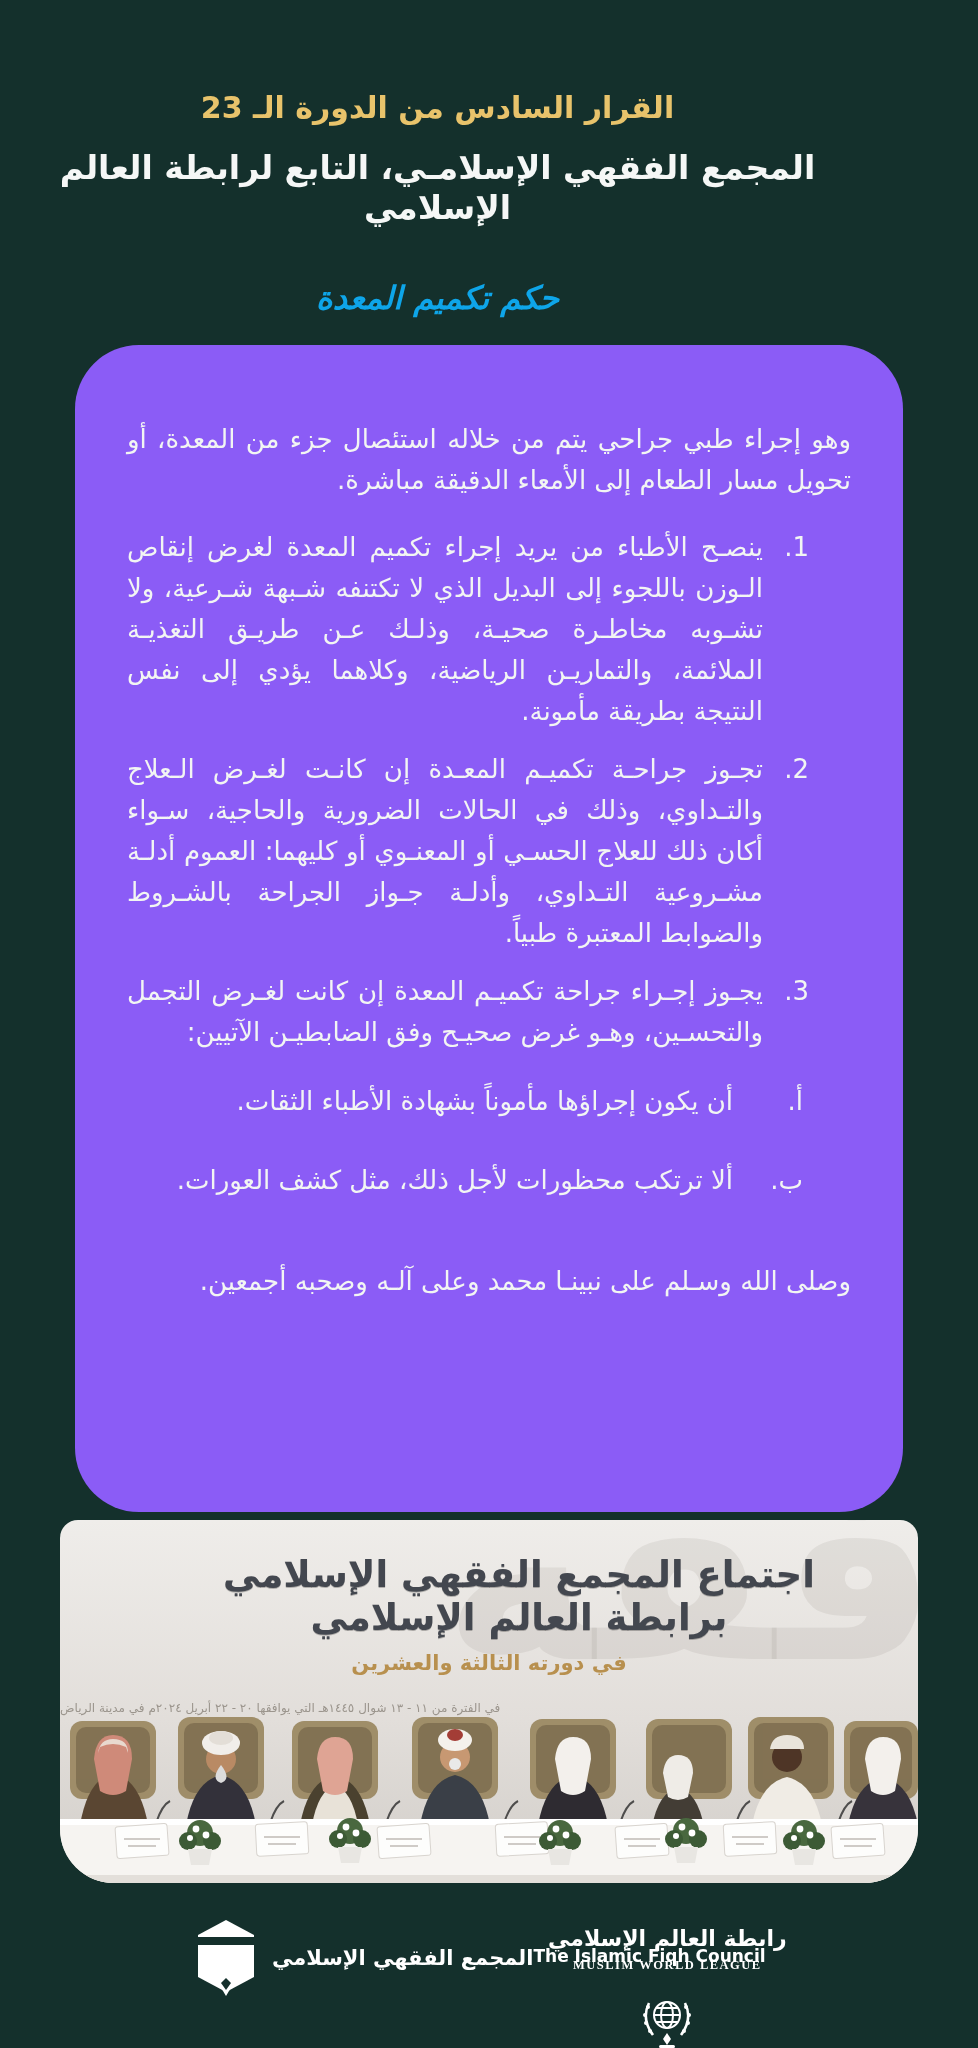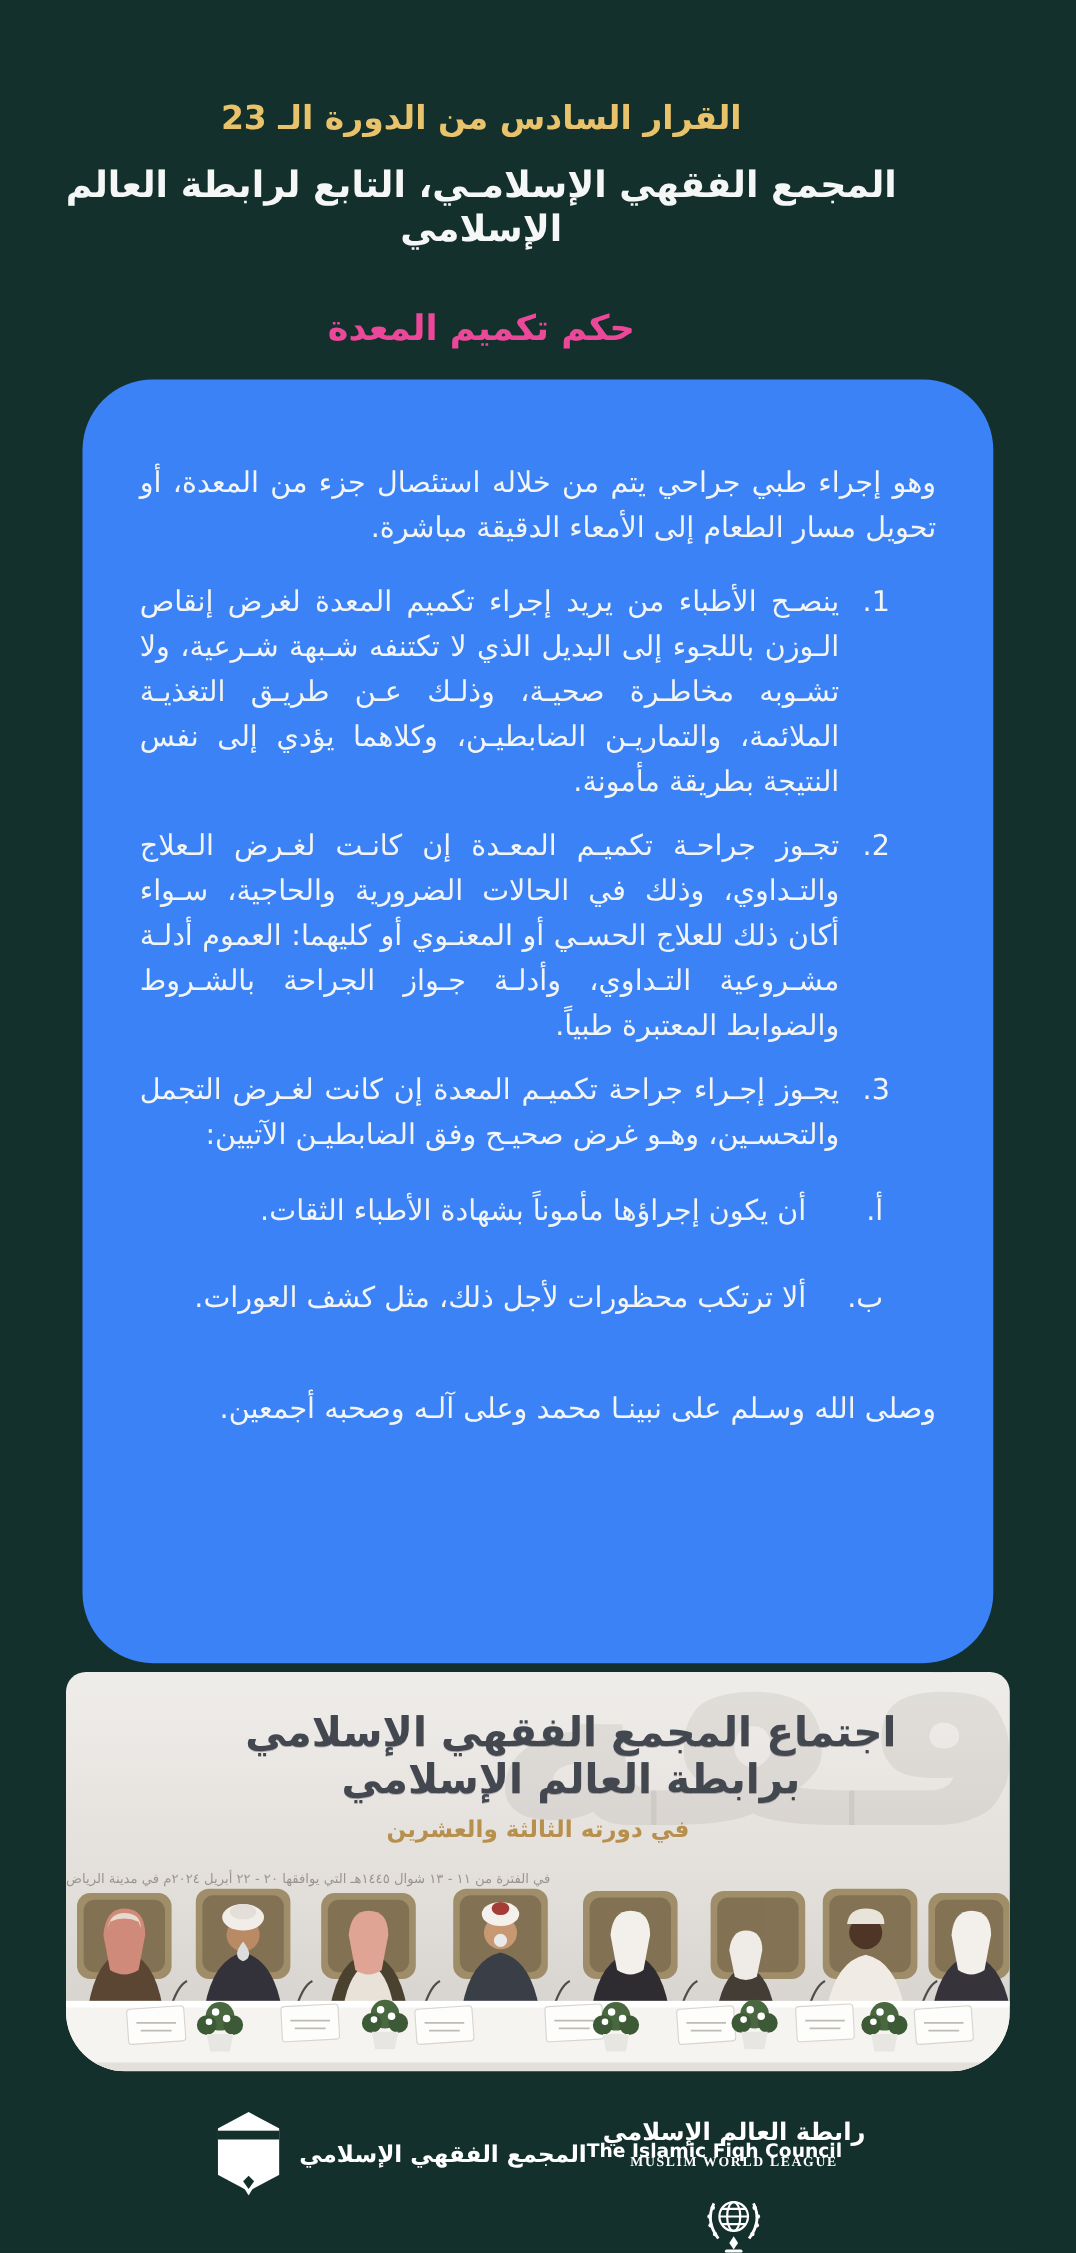--- a/index.html
+++ b/index.html
@@ -6,25 +6,25 @@
   body{
     width:978px;height:2048px;position:relative;overflow:hidden;
     background:#14302C;
     font-family:"DejaVu Sans","Liberation Sans",sans-serif;
     direction:rtl;
   }
   
   .hdr{position:absolute;top:0;left:0;width:875px;text-align:center;}
   .hdr-decision{margin-top:90px;color:#E8C36B;font-size:30px;font-weight:700;line-height:1.2;}
   .hdr-org{margin-top:22px;color:#F5F7F6;font-size:33px;font-weight:700;line-height:1.2;}
-  .hdr-ruling{margin-top:52px;color:#ec4899;font-size:32px;font-weight:700;line-height:1.2;}
+  .hdr-ruling{margin-top:52px;color:#0ea5e9;font-size:32px;font-weight:700;line-height:1.2;font-style:italic;}
   
   .card{
     position:absolute;top:345px;left:75px;width:828px;height:1167px;
-    box-sizing:border-box;background:#3b82f6;border-radius:64px;
+    box-sizing:border-box;background:#8b5cf6;border-radius:64px;
     padding:74px 52px 0 52px;color:#F2F5F3;
   }
   .card p,.card li{font-size:26px;line-height:41px;text-align:justify;margin:0;}
   .intro-2{margin-top:50px !important;}
   ol.main-list{list-style:none;margin:26px 0 0 0;padding:0;}
   ol.main-list>li{position:relative;padding-right:88px;margin-bottom:17px;}
   ol.main-list>li>.marker{position:absolute;right:42px;top:0;}
   ul.sub-list{list-style:none;margin:28px 0 0 0;padding:0;}
   ul.sub-list>li{position:relative;padding-right:118px;margin-bottom:38px;}
   ul.sub-list>li>.marker{position:absolute;right:48px;top:0;}
@@ -68,21 +68,21 @@
   <div class="hdr-org">المجمع الفقهي الإسلامـي، التابع لرابطة العالم الإسلامي</div>
   <div class="hdr-ruling">حكم تكميم المعدة</div>
 </header>
 
 <section class="card">
   <p>وهو إجراء طبي جراحي يتم من خلاله استئصال جزء من المعدة، أو تحويل مسار الطعام إلى الأمعاء الدقيقة مباشرة.</p>
 
   <ol class="main-list">
     <li>
       <span class="marker">1.</span>
-      <span>ينصـح الأطباء من يريد إجراء تكميم المعدة لغرض إنقاص الـوزن باللجوء إلى البديل الذي لا تكتنفه شـبهة شـرعية، ولا تشـوبه مخاطـرة صحيـة، وذلـك عـن طريـق التغذيـة الملائمة، والتماريـن الضابطيـن، وكلاهما يؤدي إلى نفس النتيجة بطريقة مأمونة.</span>
+      <span>ينصـح الأطباء من يريد إجراء تكميم المعدة لغرض إنقاص الـوزن باللجوء إلى البديل الذي لا تكتنفه شـبهة شـرعية، ولا تشـوبه مخاطـرة صحيـة، وذلـك عـن طريـق التغذيـة الملائمة، والتماريـن الرياضية، وكلاهما يؤدي إلى نفس النتيجة بطريقة مأمونة.</span>
     </li>
     <li>
       <span class="marker">2.</span>
       <span>تجـوز جراحـة تكميـم المعـدة إن كانـت لغـرض الـعلاج والتـداوي، وذلك في الحالات الضرورية والحاجية، سـواء أكان ذلك للعلاج الحسـي أو المعنـوي أو كليهما: العموم أدلـة مشـروعية التـداوي، وأدلـة جـواز الجراحة بالشـروط والضوابط المعتبرة طبياً.</span>
     </li>
     <li>
       <span class="marker">3.</span>
       <span>يجـوز إجـراء جراحة تكميـم المعدة إن كانت لغـرض التجمل والتحسـين، وهـو غرض صحيـح وفق الضابطيـن الآتيين:</span>
     </li>
   </ol>

